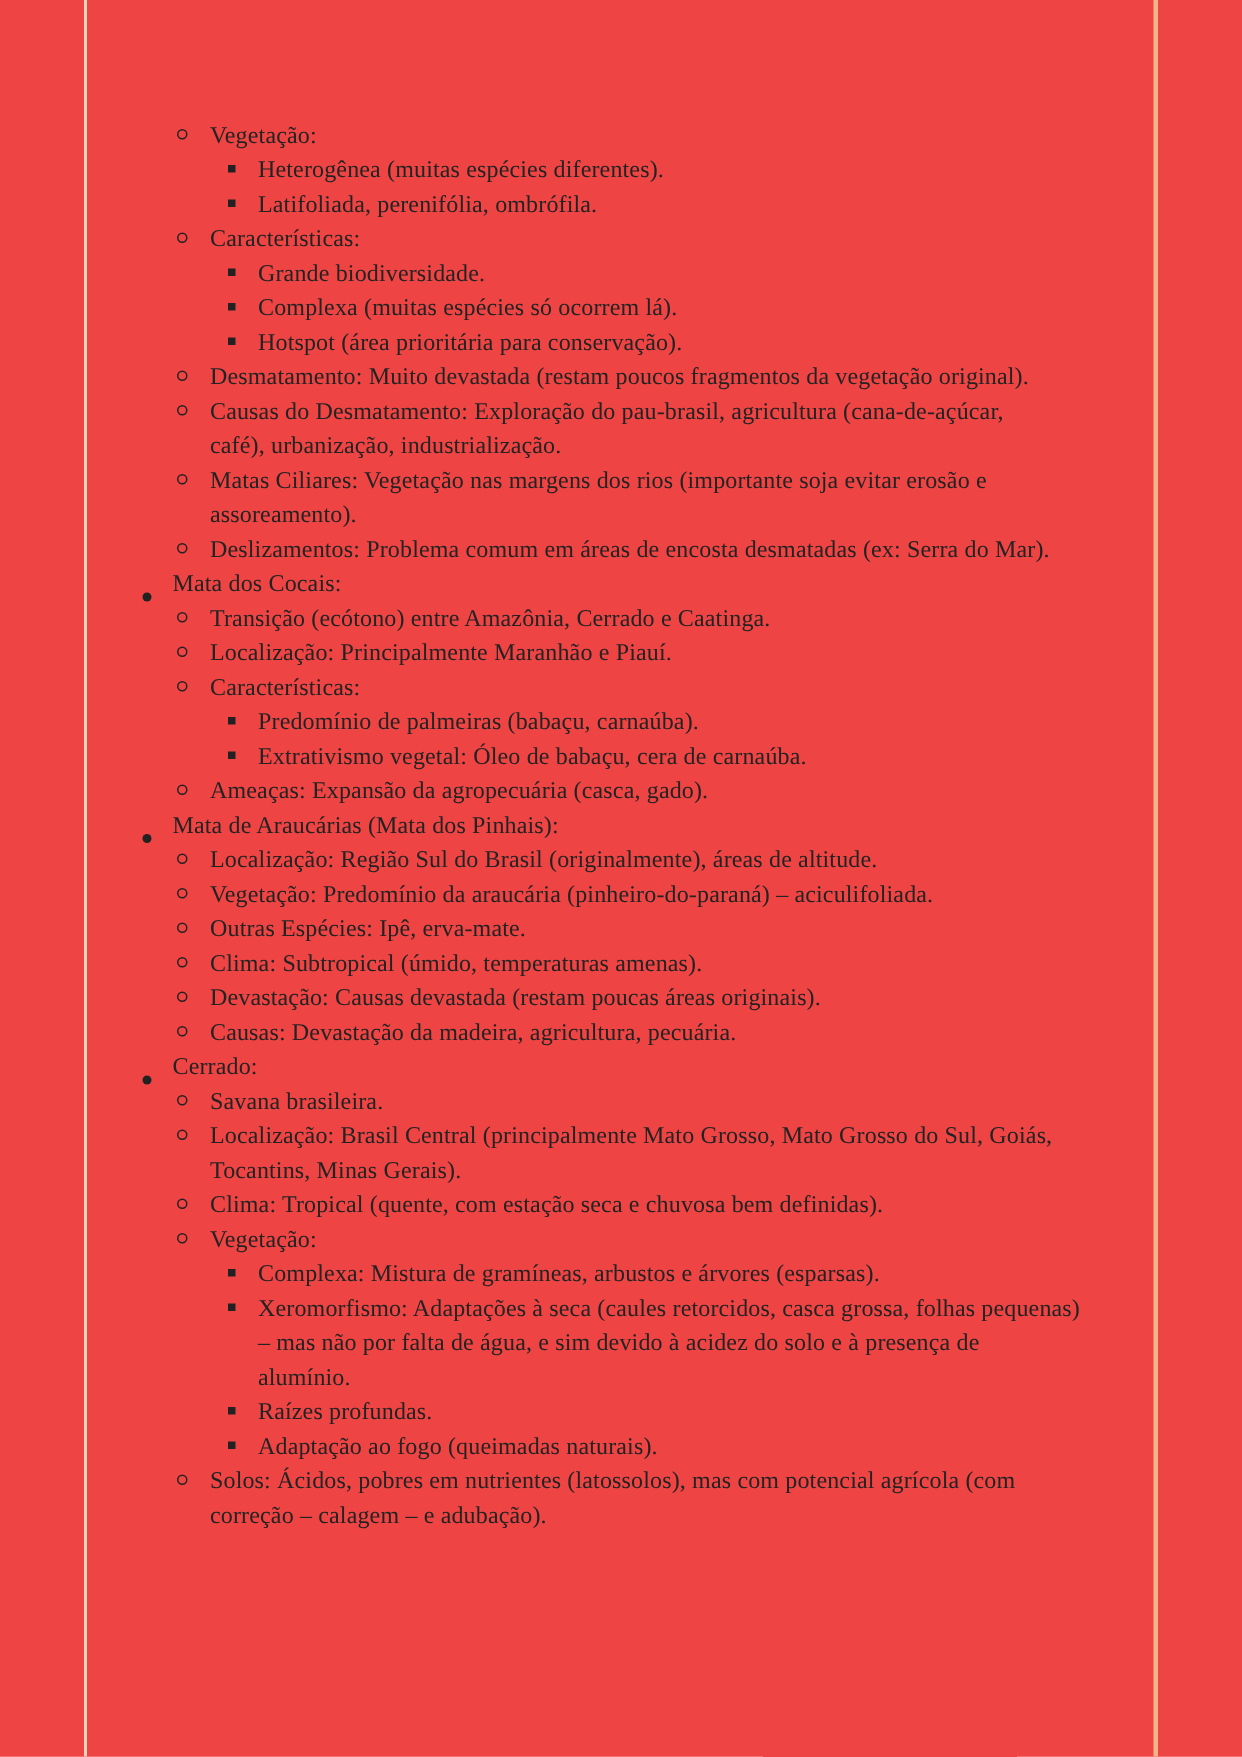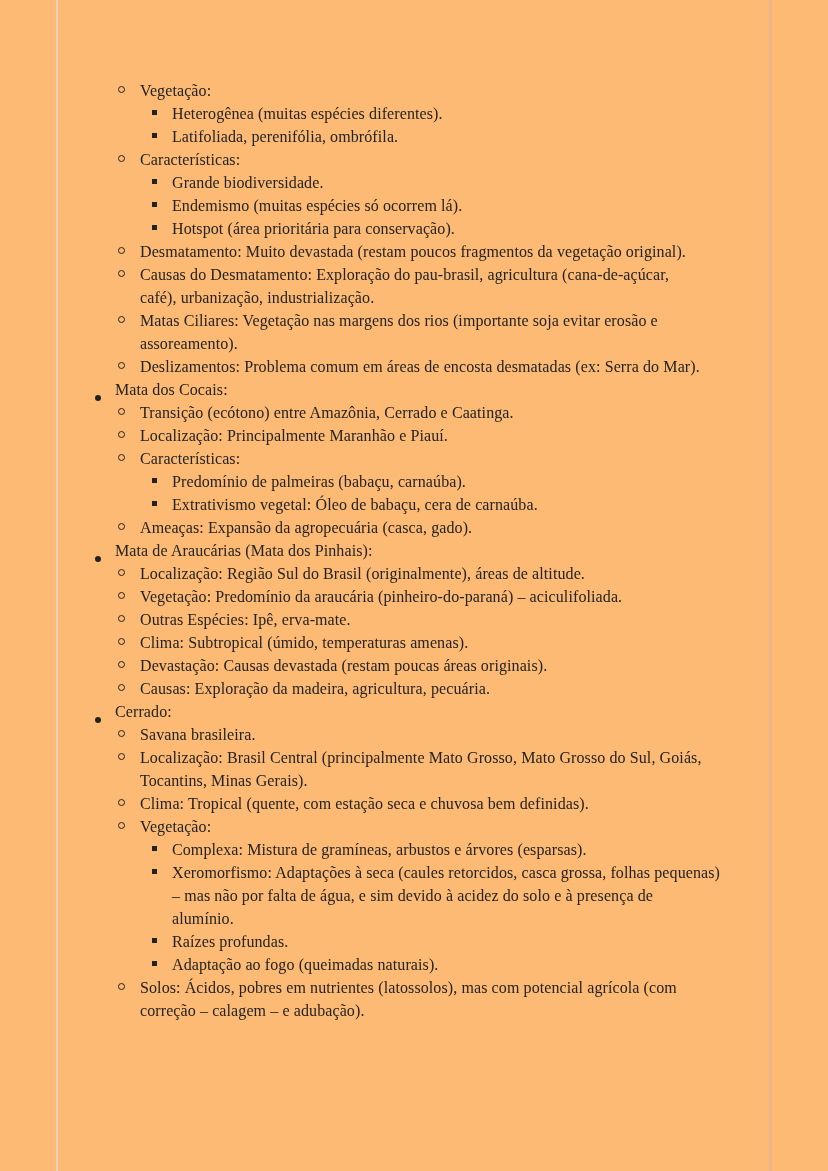--- a/index.html
+++ b/index.html
@@ -6,21 +6,21 @@
   body {
     width: 828px; height: 1171px;
     background: #ffffff;
     font-family: "Liberation Serif", "DejaVu Serif", serif;
     color: #232323;
     overflow: hidden;
   }
   .page {
     position: relative;
     width: 828px; height: 1171px;
-    background: #fdba74;
+    background: #ef4444;
   }
   .rule {
     position: absolute; top: 0; bottom: 0;
   }
   .rule-left  { left: 56px;  width: 2px; }
   .rule-right { left: 769px; width: 3px; }
   .content {
     position: absolute;
     left: 95px; top: 79px;
     width: 690px;
@@ -88,21 +88,21 @@
       </div>
       <div class="li lvl3">
         <span class="marker"></span>
         <span class="text">
           <span class="ln">Grande biodiversidade.</span>
         </span>
       </div>
       <div class="li lvl3">
         <span class="marker"></span>
         <span class="text">
-          <span class="ln">Endemismo (muitas espécies só ocorrem lá).</span>
+          <span class="ln">Complexa (muitas espécies só ocorrem lá).</span>
         </span>
       </div>
       <div class="li lvl3">
         <span class="marker"></span>
         <span class="text">
           <span class="ln">Hotspot (área prioritária para conservação).</span>
         </span>
       </div>
       <div class="li lvl2">
         <span class="marker"></span>
@@ -204,21 +204,21 @@
       </div>
       <div class="li lvl2">
         <span class="marker"></span>
         <span class="text">
           <span class="ln">Devastação: Causas devastada (restam poucas áreas originais).</span>
         </span>
       </div>
       <div class="li lvl2">
         <span class="marker"></span>
         <span class="text">
-          <span class="ln">Causas: Exploração da madeira, agricultura, pecuária.</span>
+          <span class="ln">Causas: Devastação da madeira, agricultura, pecuária.</span>
         </span>
       </div>
       <div class="li lvl1">
         <span class="marker"></span>
         <span class="text">
           <span class="ln">Cerrado:</span>
         </span>
       </div>
       <div class="li lvl2">
         <span class="marker"></span>

